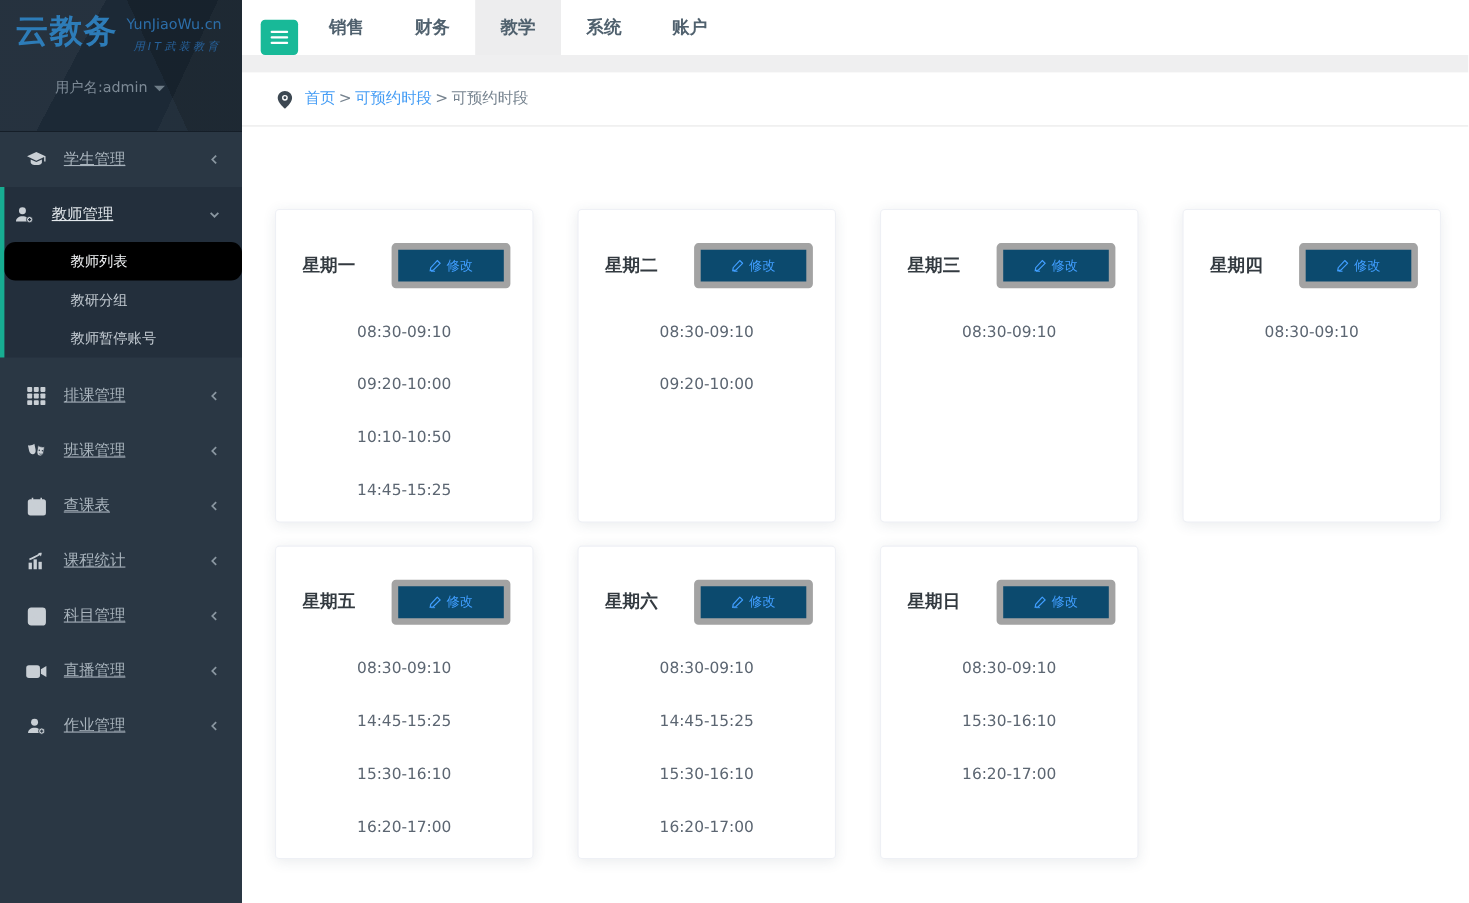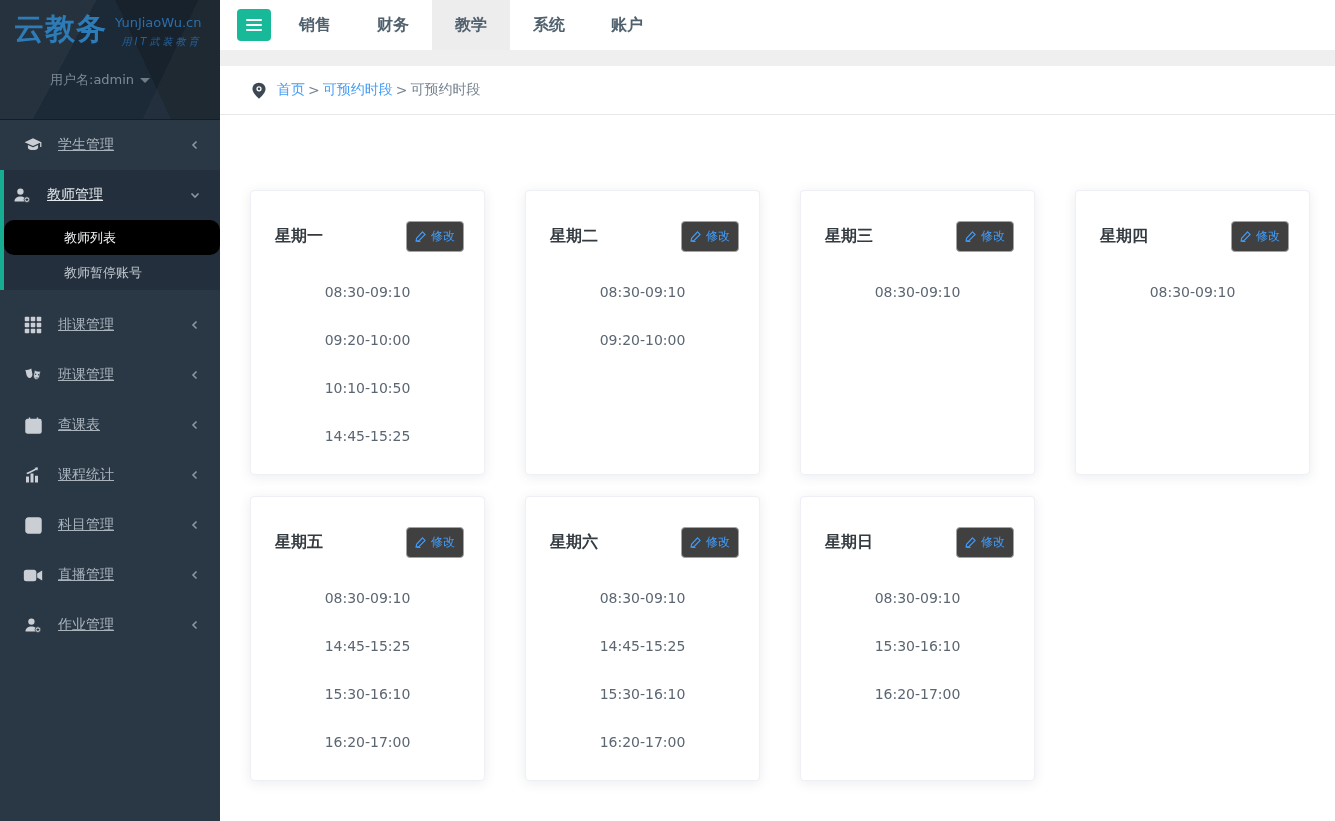--- a/index.html
+++ b/index.html
@@ -38,21 +38,21 @@
   .menu-section { border-left:4px solid transparent; }
   .menu-section.expanded { border-left:4px solid #17ad92; background:#232f3c; margin-bottom:10px; }
   .menu-section.expanded .menu-item { border-left:none; padding-left:7px; color:#e3e8ec; }
   .submenu-item { height:35px; display:flex; align-items:center; padding-left:60px;
     font-size:13px; color:#c3cbd2; cursor:pointer; }
   .submenu-item.active { background:#000; color:#f2f4f6;border-radius:10px; }
 
   
   .main { margin-left:220px; width:1115px; height:821px; background:#fff; }
 
-  .topbar { height:50px; background:#fff; display:flex; align-items:flex-start; }
+  .topbar { height:50px; background:#fff; display:flex; align-items:flex-end; }
   .hamburger { width:34px; height:32px; margin:9px 0 0 17px; background:#18b998;
     border:none; border-radius:4px; cursor:pointer; display:flex; flex-direction:column;
     align-items:center; justify-content:center; gap:3px; }
   .hamburger span { display:block; width:16px; height:2px; background:#fff; border-radius:1px; }
   .tabs { display:flex; margin-left:5px; }
   .tab { width:78px; height:50px; line-height:50px; text-align:center; font-size:16px;
     font-weight:700; color:#50616e; cursor:pointer; }
   .tab.active { background:#ededee; }
 
   .gray-band { height:16px; background:#efeff0; }
@@ -65,22 +65,22 @@
   .crumb-current { font-size:14px; color:#76838f; }
 
   .content { padding:46px 0 0 30px; }
   .page-title { font-size:14px; color:#474d54; }
 
   .cards { margin-top:29px; display:flex; flex-wrap:wrap; gap:21px 40px; width:1070px; }
   .card { width:235px; height:285px; background:#fff; border:1px solid #eef0f5;
     border-radius:4px; box-shadow:0 2px 12px rgba(50,65,90,.10); }
   .card-head { margin:30px 20px 0 24px; display:flex; align-items:center; justify-content:space-between; }
   .day-title { font-size:16px; font-weight:700; color:#333a40; }
-  .edit-btn { display:inline-flex; align-items:center; gap:5px; padding:6px 8px;
-    font-size:12px; color:#409eff; background:#404040; border:1px solid #a3a3a3;
+  .edit-btn { display:inline-flex; align-items:center; gap:5px; padding:6px 28px;
+    font-size:12px; color:#409eff; background:#0c4a6e; border:6px solid #a3a3a3;
     border-radius:4px; cursor:pointer; font-family:inherit; }
   .edit-btn svg { stroke:#409eff; }
   .slots { margin-top:16px; }
   .slot { height:48px; line-height:48px; text-align:center; font-size:14px; color:#5c6672; }
 </style>
 </head>
 <body>
 
 <aside class="sidebar">
   <div class="brand-area">
@@ -128,20 +128,23 @@
         <span class="mi-chev">
           <svg width="10" height="10" viewBox="0 0 10 10" fill="none" stroke-width="1.6">
               <path d="M1.5 3.5 5 7l3.5-3.5"></path>
             </svg>
         </span>
       </div>
       <div class="submenu-item active">
         <span>教师列表</span>
       </div>
       <div class="submenu-item">
+        <span>教研分组</span>
+      </div>
+      <div class="submenu-item">
         <span>教师暂停账号</span>
       </div>
     </div>
 
     <div class="menu-item">
       <span class="mi-icon">
         <svg width="18" height="18" viewBox="0 0 24 24" fill="#c9cfd5">
             <rect x="1" y="1" width="6" height="6" rx="1"></rect>
             <rect x="9" y="1" width="6" height="6" rx="1"></rect>
             <rect x="17" y="1" width="6" height="6" rx="1"></rect>

